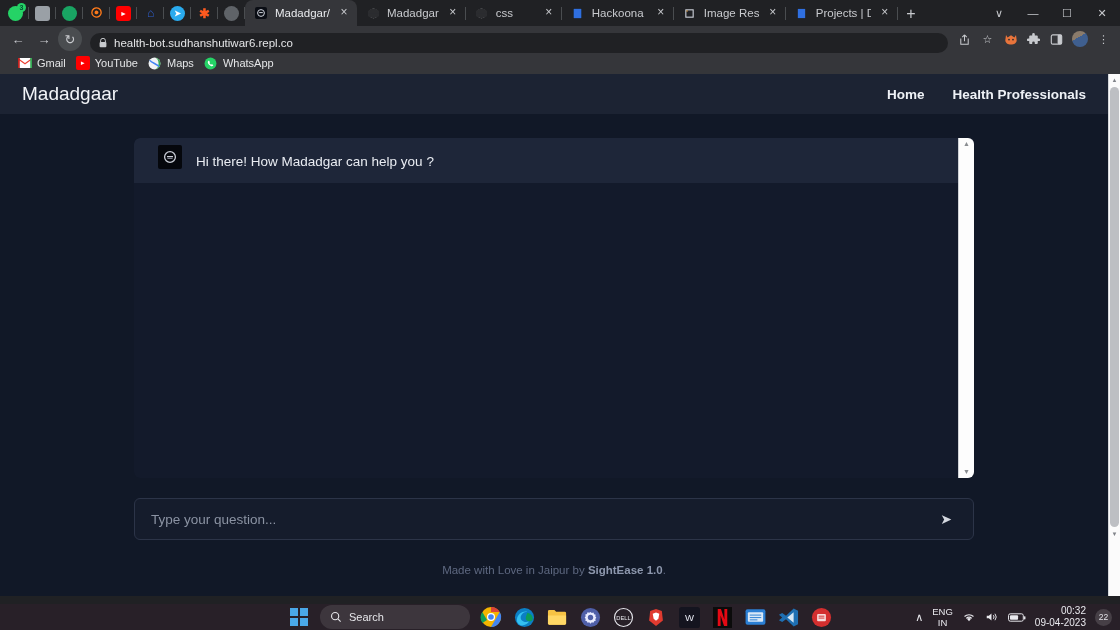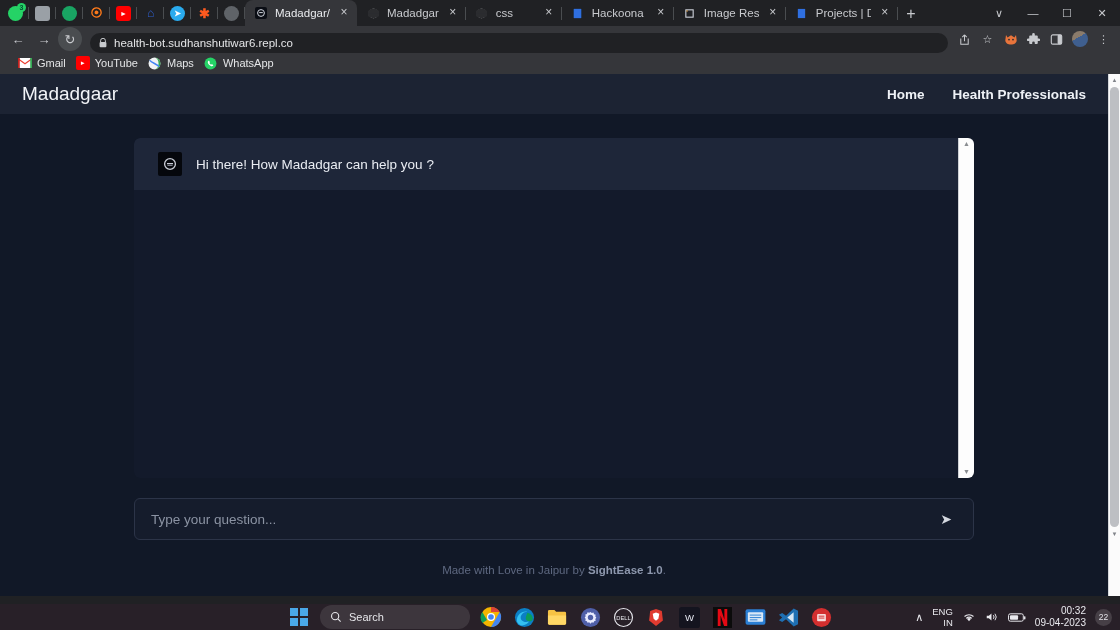--- a/index.html
+++ b/index.html
@@ -152,22 +152,22 @@
   }
   .chat-box {
     background: #131a2b;
     border-radius: 6px;
     height: 340px;
     position: relative;
     overflow: hidden;
   }
   .msg-row {
     background: #1e2639;
-    display: flex; align-items: center; gap: 14px;
-    padding: 14px 22px 14px 24px;
+    display: flex; align-items: flex-end; gap: 14px;
+    padding: 7px 22px 14px 24px;
     border-radius: 6px 0 0 0;
   }
   .bot-avatar {
     width: 24px; height: 24px; background:#05070c; flex:none;
     display:flex; align-items:center; justify-content:center;
     border-radius: 2px;
   }
   .msg-text { color:#e9ecf2; font-size: 13.5px; }
 
   .chat-scrollbar {
@@ -234,21 +234,21 @@
   .search-pill {
     width: 150px; height: 24px; border-radius: 13px;
     background: rgba(255,255,255,0.10);
     display:flex; align-items:center; gap:7px; padding: 0 10px;
     color:#e6e6ea; font-size: 11px;
   }
   .tray {
     position:absolute; right: 8px; display:flex; align-items:center; gap: 9px;
     color:#e9e9ee; font-size: 10px;
   }
-  .tray-lang { line-height: 11px; text-align:right; font-size: 9.5px; }
+  .tray-lang { line-height: 11px; text-align:center; font-size: 9.5px; }
   .tray-clock { line-height: 12px; text-align:right; font-size: 10px; }
   .tray-badge {
     width:17px;height:17px;border-radius:50%;
     background: rgba(255,255,255,0.14); color:#e3e3e8;
     display:flex;align-items:center;justify-content:center; font-size:8.5px;
   }
   svg { display:block; }
 </style>
 </head>
 <body>

